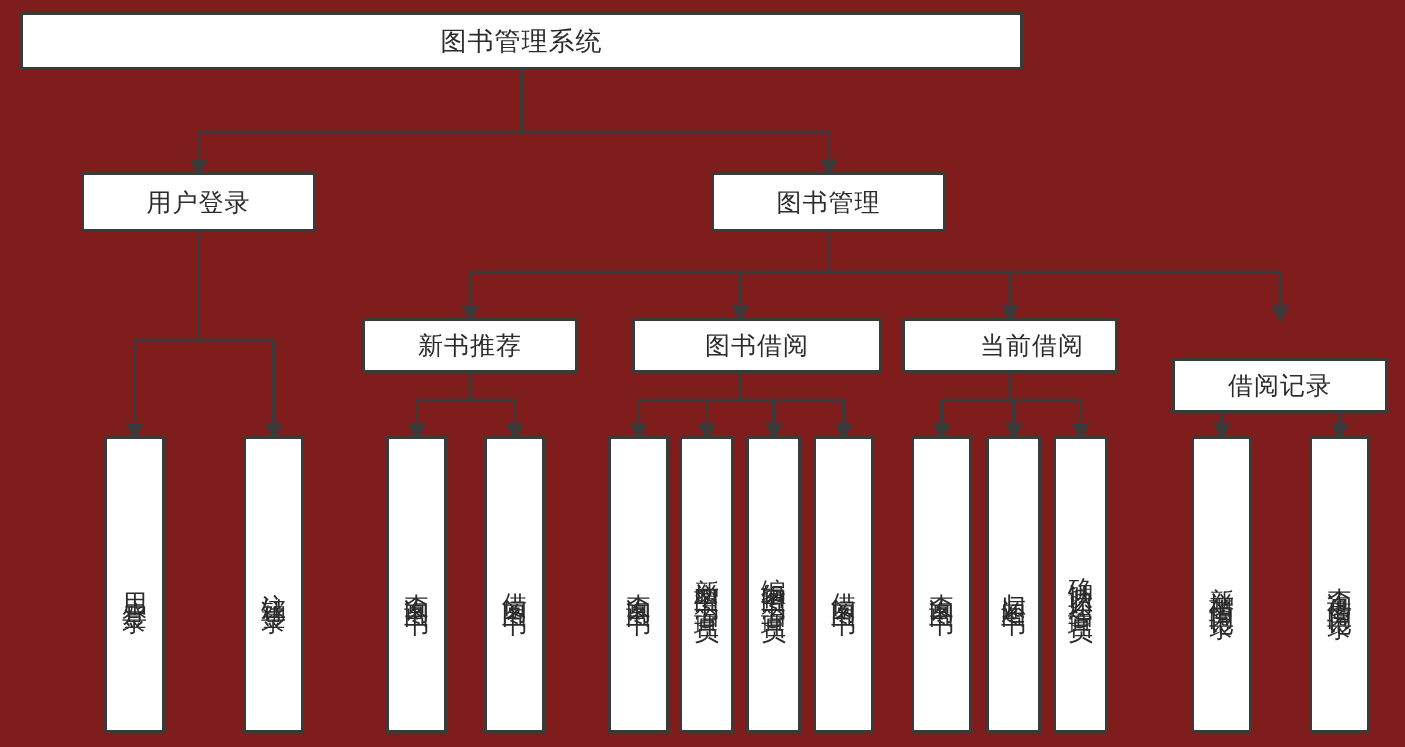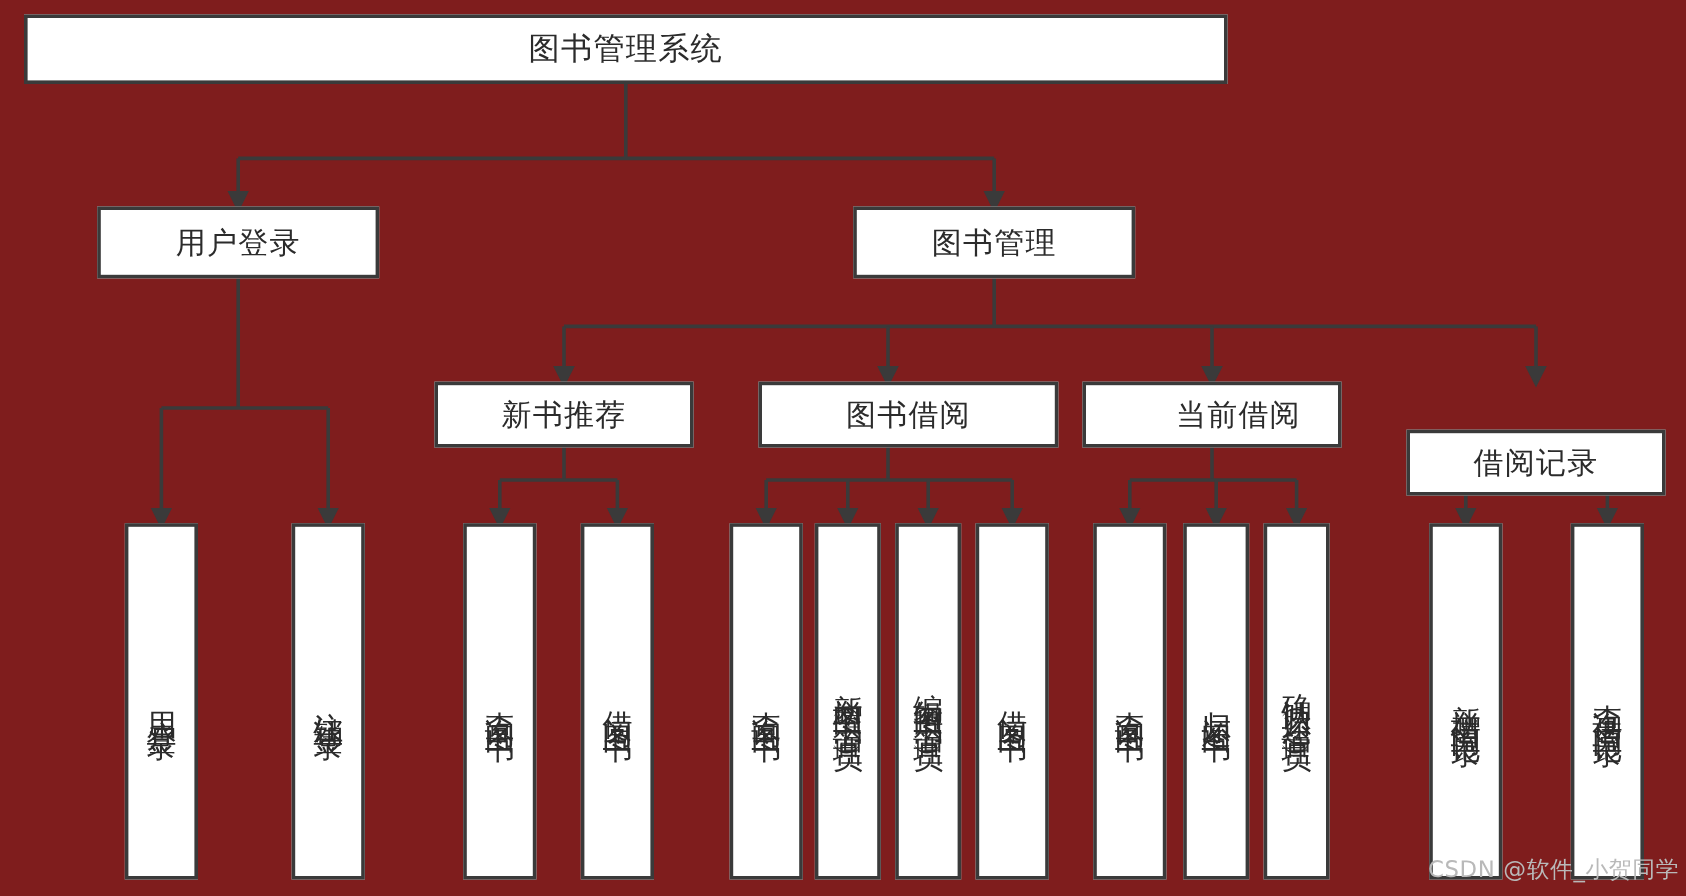--- a/index.html
+++ b/index.html
@@ -170,14 +170,13 @@
         <span class="vtext">确认归还（管理员）</span>
       </div>
       <div class="node v" style="left: 1191px; top: 436px; width: 61px; height: 297px; border-color: rgb(58, 58, 58); background: rgb(255, 255, 255); color: rgb(43, 43, 43);">
         <span class="vtext">新增借阅记录</span>
       </div>
       <div class="node v" style="left: 1309px; top: 436px; width: 61px; height: 297px; border-color: rgb(58, 58, 58); background: rgb(255, 255, 255); color: rgb(43, 43, 43);">
         <span class="vtext">查询借阅记录</span>
       </div>
     </div>
 
-  <div id="watermark" style="color: rgb(185, 185, 185);">CSDN @软件_小贺同学</div>
 </div>
 
 </body></html>

